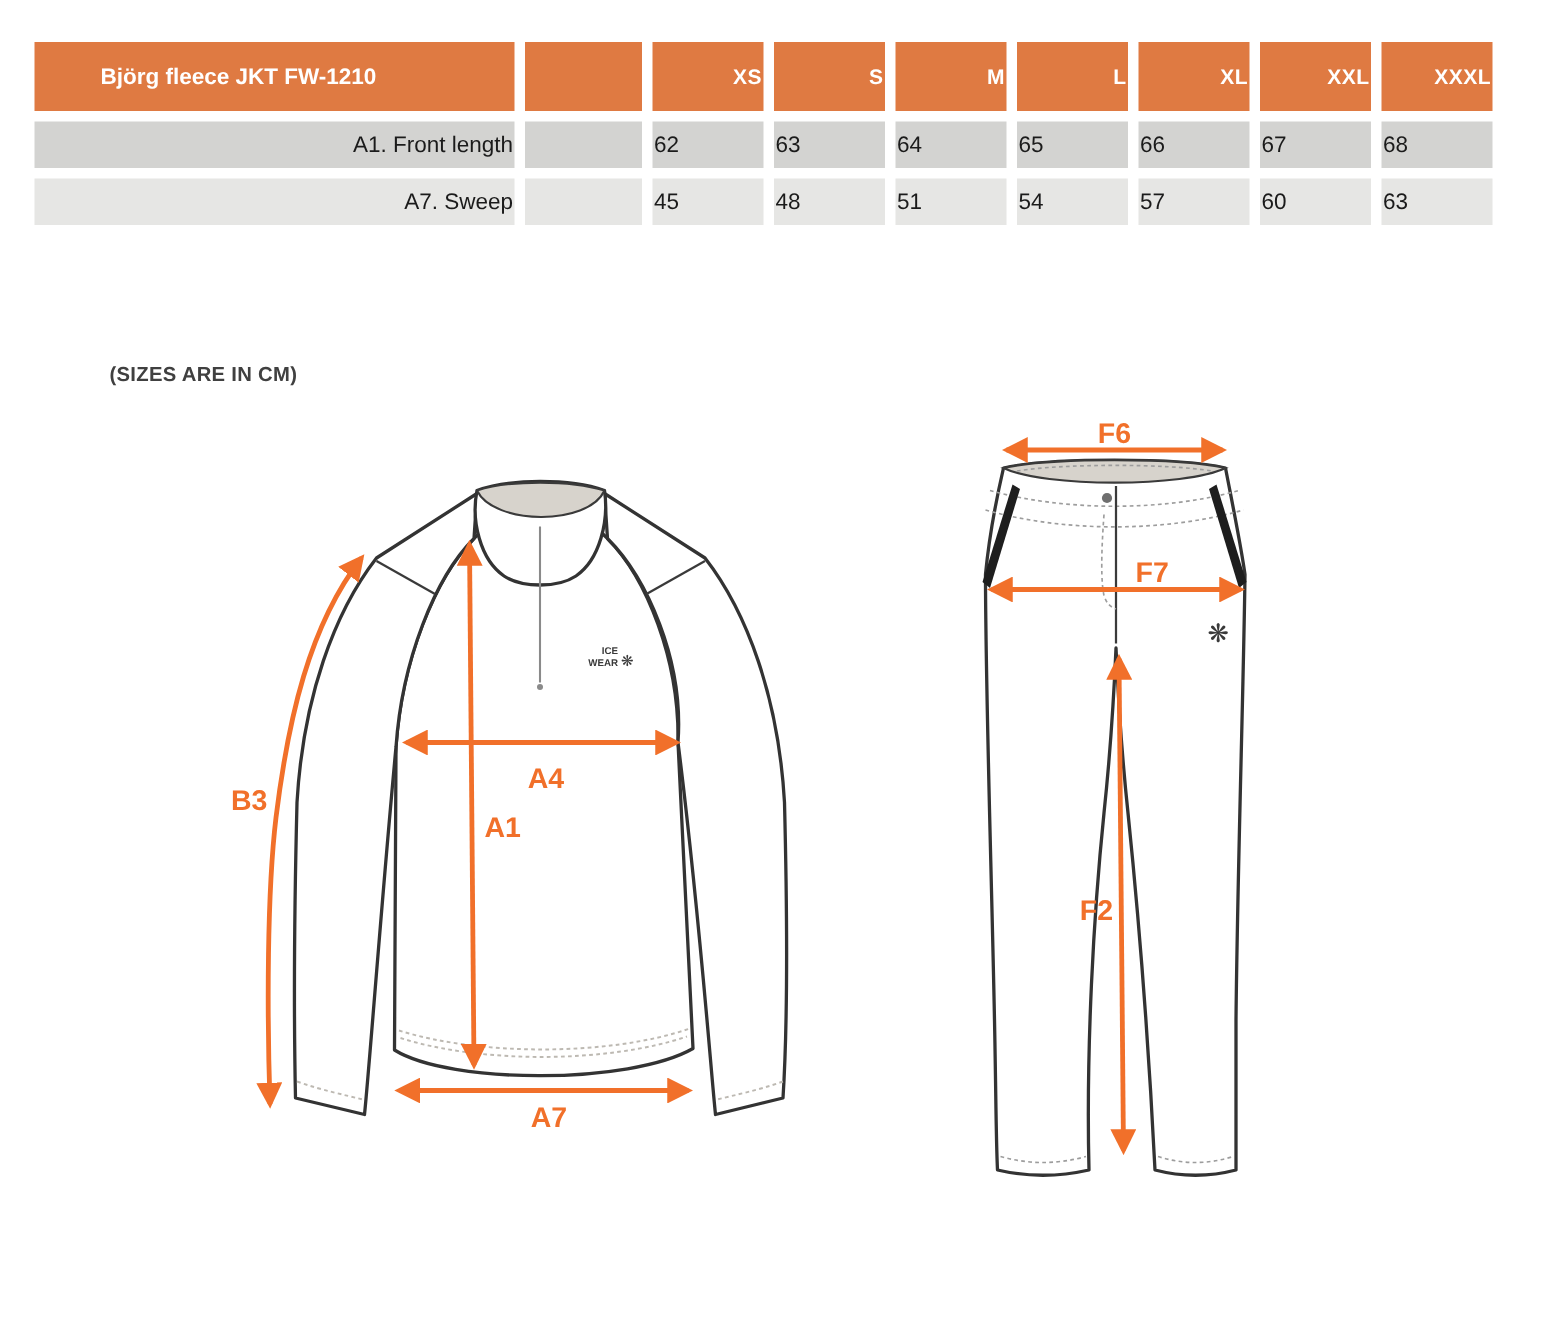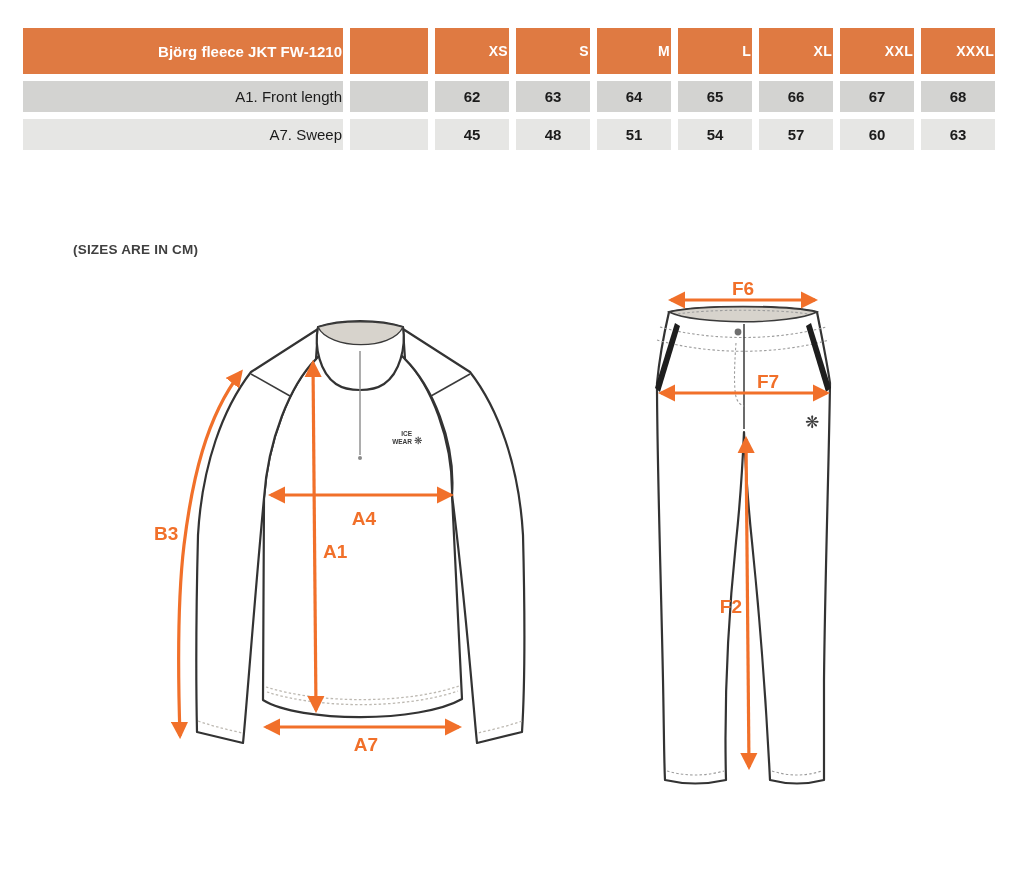--- a/index.html
+++ b/index.html
@@ -9,28 +9,28 @@
   }
   
   .size-table{
     position:absolute;left:16px;top:21px;
     border-collapse:separate;border-spacing:7px;
   }
   .size-table th,.size-table td{box-sizing:border-box;font-size:15px;vertical-align:middle;}
   .size-table thead th{
     background:#DF7A42;color:#ffffff;font-weight:bold;height:46px;
   }
-  th.c-label{width:320px;text-align:right;padding-left:44px;font-size:15px;}
+  th.c-label{width:320px;text-align:left;padding-left:44px;font-size:15px;}
   th.c-blank{width:78px;}
   th.c-size{width:74px;text-align:right;font-size:14px;letter-spacing:.3px;}
   .size-table tbody td{height:31px;color:#1b1b1b;}
   .size-table tbody tr:nth-child(odd) td{background:#D3D3D1;}
   .size-table tbody tr:nth-child(even) td{background:#E6E6E4;}
   td.c-label{text-align:right;padding-left:44px;}
-  td.c-val{text-align:center;font-weight:bold;}
+  td.c-val{text-align:left;}
   
   .cm-note{
     position:absolute;left:73px;top:242px;
     font-size:13.5px;font-weight:bold;letter-spacing:.2px;color:#404040;
   }
   
   .jacket-svg{position:absolute;left:140px;top:295px;}
   .pants-svg{position:absolute;left:640px;top:280px;}
   .garment{fill:#ffffff;stroke:#333333;stroke-width:2.2;stroke-linejoin:round;}
   .seam{fill:none;stroke:#3a3a3a;stroke-width:1.5;}

